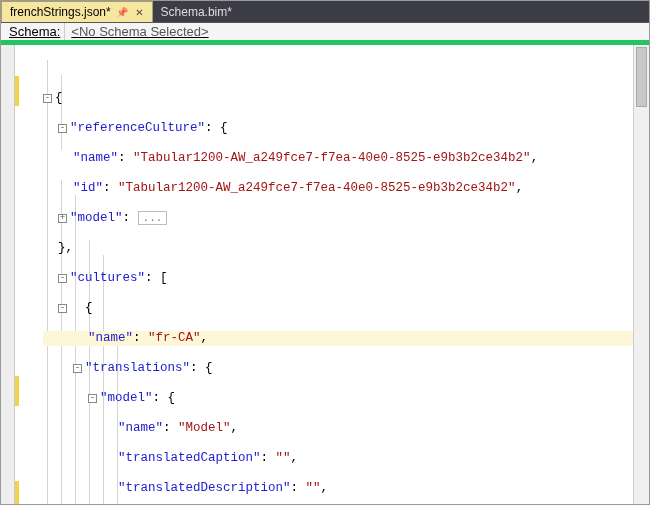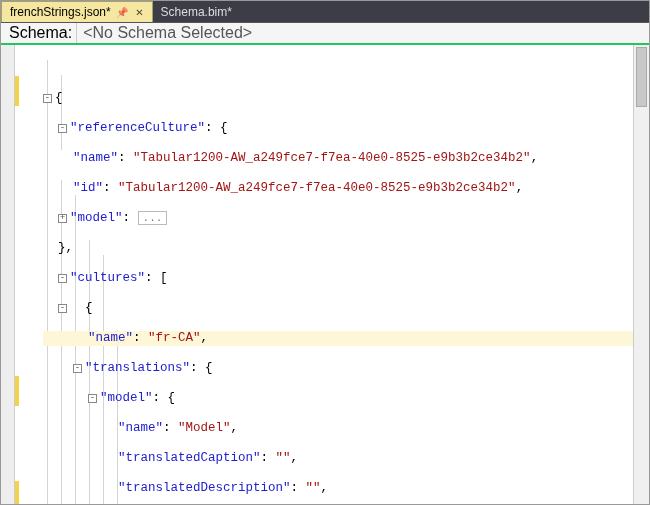--- a/index.html
+++ b/index.html
@@ -36,23 +36,24 @@
     border-bottom: none;
   }
   .tab .pin, .tab .close {
     font-size: 10px;
     opacity: 0.7;
   }
   .schemabar {
     display: flex;
     align-items: center;
     height: 22px;
-    border-bottom: 2px solid #22c55e;
+    border-bottom: 5px solid #22c55e;
     background: #f5f5f5;
-    font-size: 16px;
+    font-size: 13px;
+    text-decoration: underline;
   }
   .schemabar .lbl { padding: 0 4px 0 8px; }
   .schemabar .val {
     flex: 1;
     border-left: 1px solid #ccc;
     padding: 8px 6px;
     color: #555;
     height: 100%;
     display: flex;
     align-items: center;

